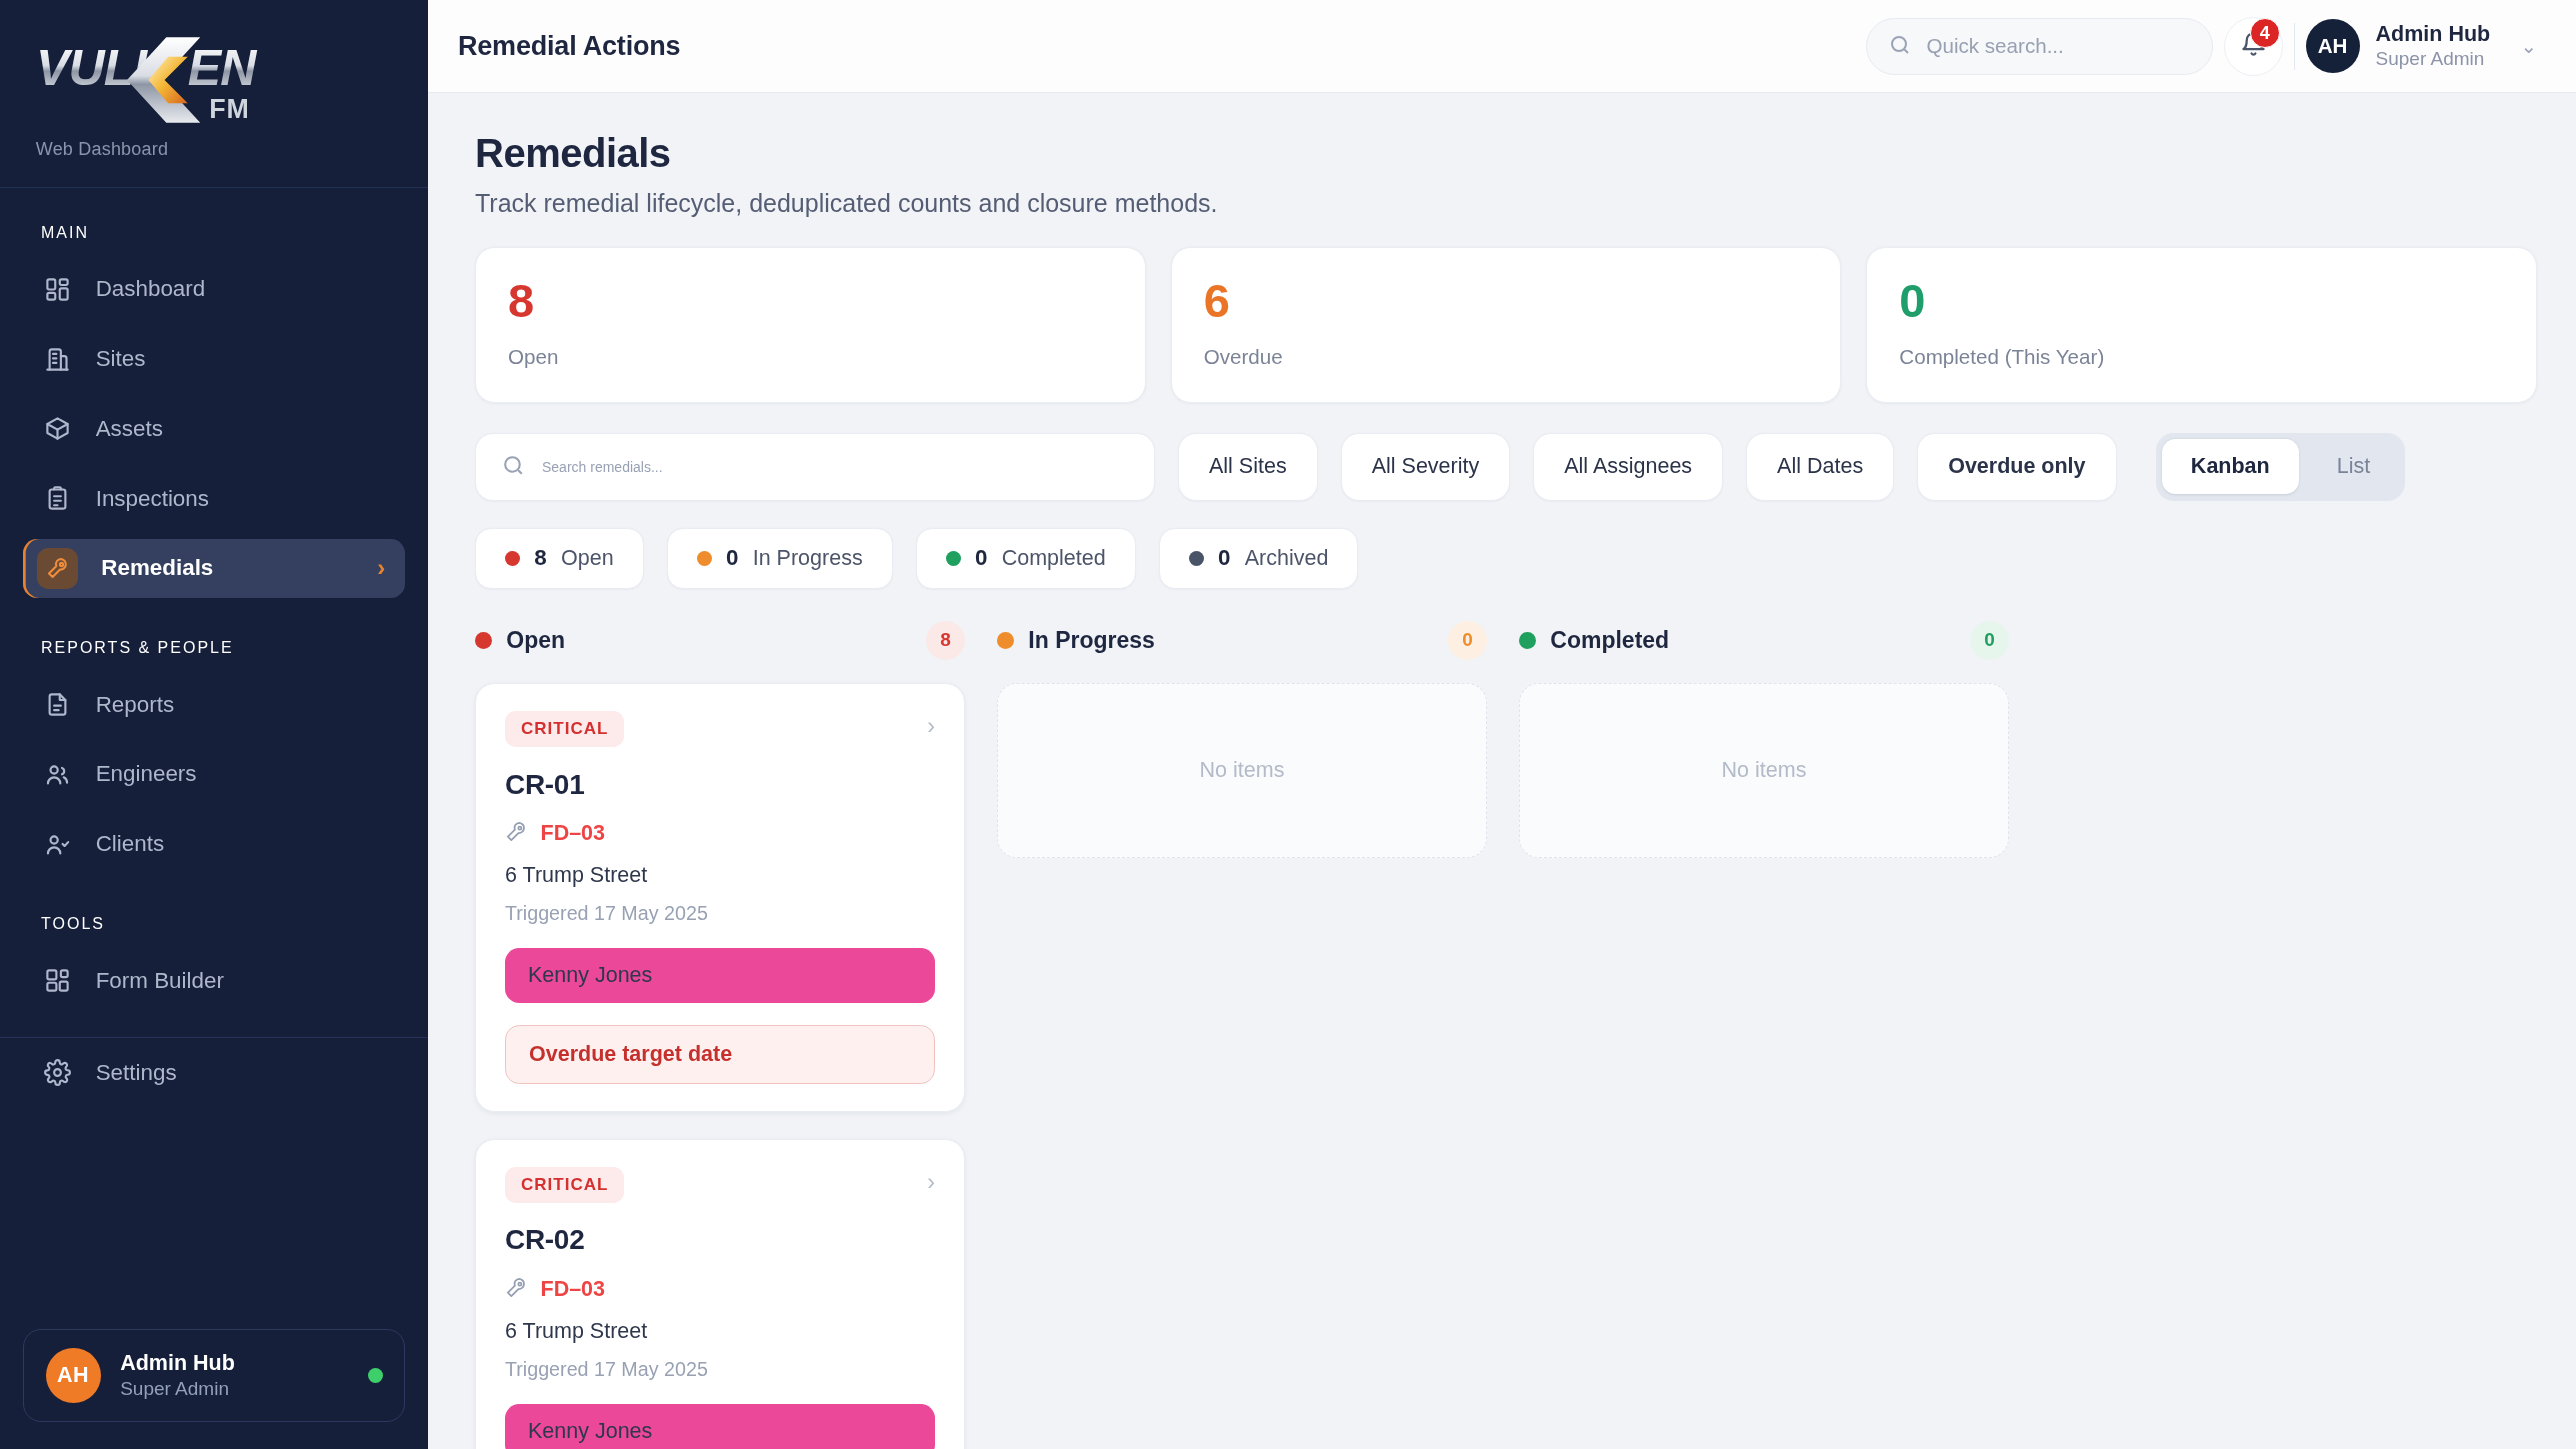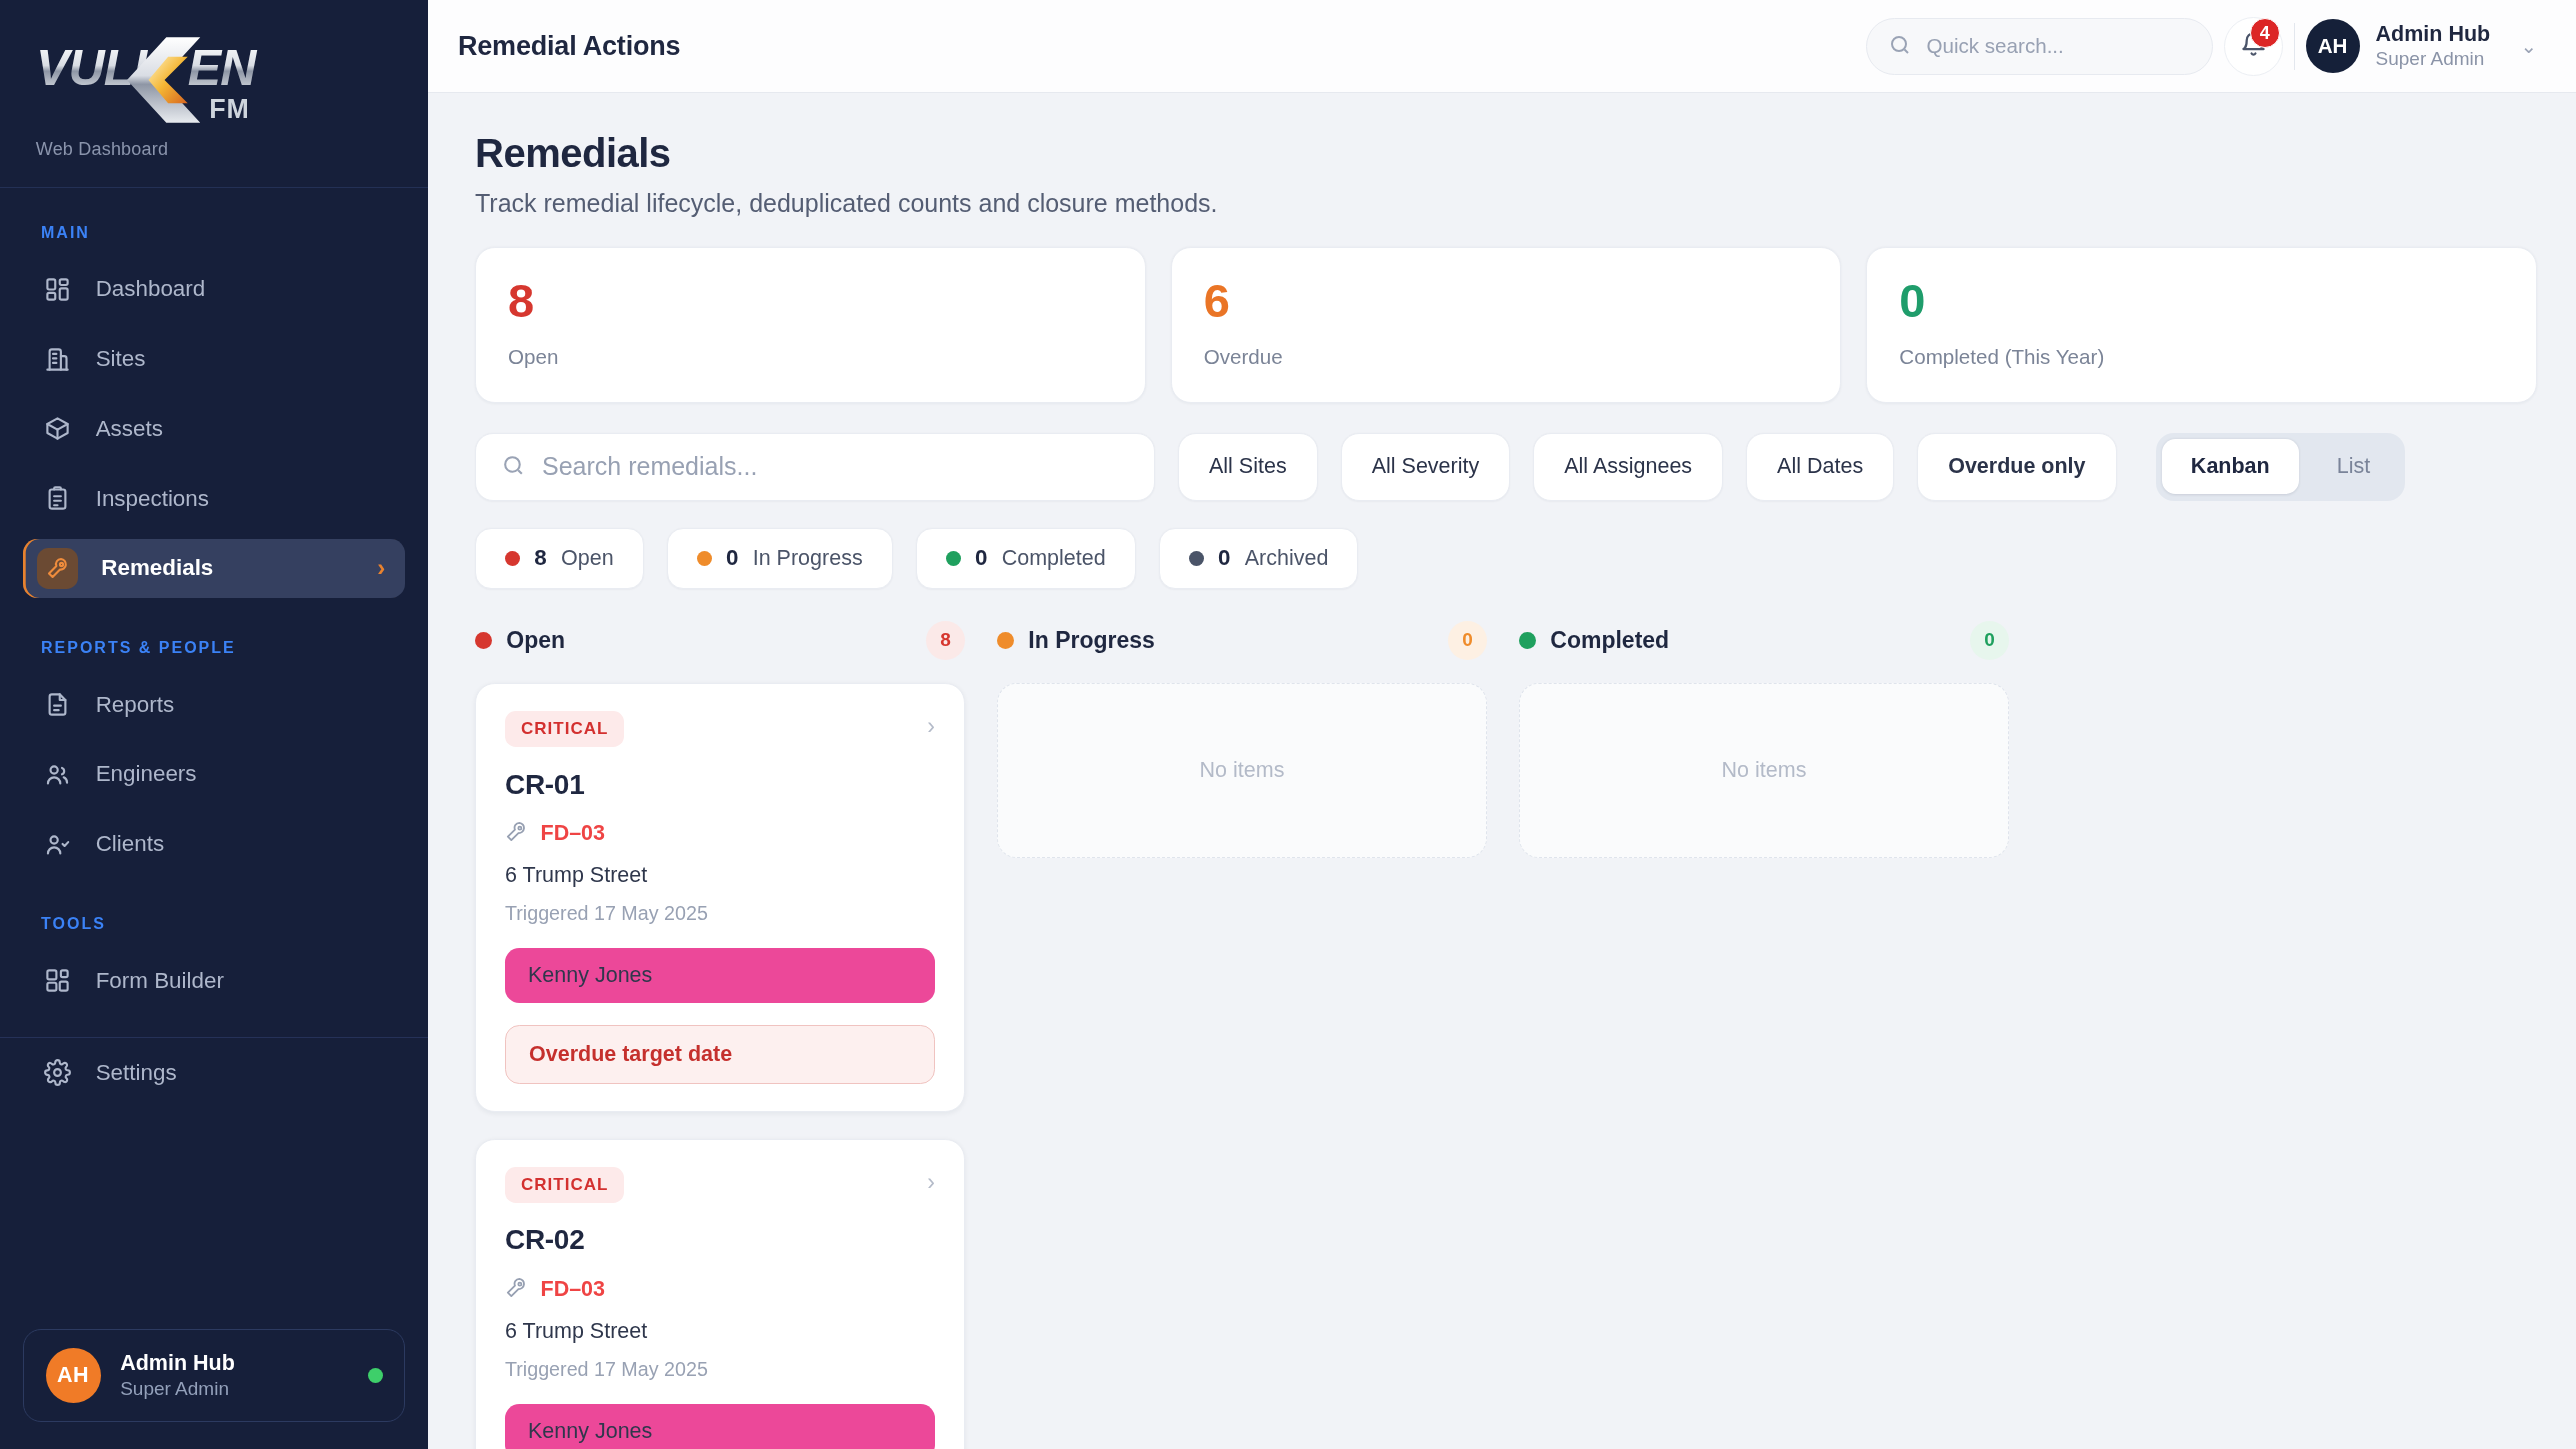--- a/index.html
+++ b/index.html
@@ -20,22 +20,22 @@
   }
   .logo-area { padding: 30px 0 0 34px; }
   .logo-wrap { width: 295px; height: 100px; position: relative; }
   .logo-sub {
     margin: 9px 0 0 1.8px;
     font-size: 18px; color: #8a94ac; letter-spacing: 0.2px;
   }
   .side-divider { height: 0.9px; background: #233055; margin: 27px 0 0 0; }
 
   .nav-section-label {
-    font-size: 16px; letter-spacing: 2px; font-weight: 700;
-    color: #3b82f6; padding: 36px 0 12.5px 41px;
+    font-size: 16px; letter-spacing: 2px; font-weight: 400;
+    color: #ffffff; padding: 36px 0 12.5px 41px;
   }
   .nav-item {
     display: flex; align-items: center; gap: 23px;
     height: 59px; margin: 5.4px 23px; padding: 0 19.7px;
     border-radius: 14.3px; color: #aeb7cb; font-size: 22.4px;
     cursor: pointer; position: relative;
   }
   .nav-item .nav-ico { width: 30px; height: 30px; flex: 0 0 30px; display: flex; align-items: center; justify-content: center; }
   .nav-item .nav-ico svg { width: 27px; height: 27px; stroke: #aeb7cb; fill: none; stroke-width: 1.9; stroke-linecap: round; stroke-linejoin: round; }
   .nav-item.active {
@@ -122,21 +122,21 @@
   .stat-lbl { font-size: 20.6px; color: #7b8497; margin-top: 21.5px; }
 
   
   .filters { display: flex; align-items: center; gap: 23px; margin-top: 30px; }
   .search-remedials {
     width: 680px; height: 68px; border-radius: 18px; background: #fff;
     border: 0.9px solid #e9ecf2; display: flex; align-items: center; gap: 16px; padding: 0 25px;
     box-shadow: 0 0.9px 1.8px rgba(23,33,58,.04);
   }
   .search-remedials svg { width: 25px; height: 25px; stroke: #9aa3b5; fill: none; stroke-width: 2; }
-  .search-remedials .ph { color: #98a1b3; font-size: 25px; }
+  .search-remedials .ph { color: #98a1b3; font-size: 14px; }
   .filter-pill {
     height: 68px; border-radius: 18px; background: #fff; border: 0.9px solid #e9ecf2;
     display: flex; align-items: center; padding: 0 30px; font-size: 21.5px; color: #2b3349;
     box-shadow: 0 0.9px 1.8px rgba(23,33,58,.04); white-space: nowrap;
   }
   .filter-pill.strong { font-weight: 700; }
   .seg {
     margin-left: 16px; height: 68px; border-radius: 18px; background: #e2e7ef;
     display: flex; align-items: center; padding: 6.3px; gap: 9px;
   }

